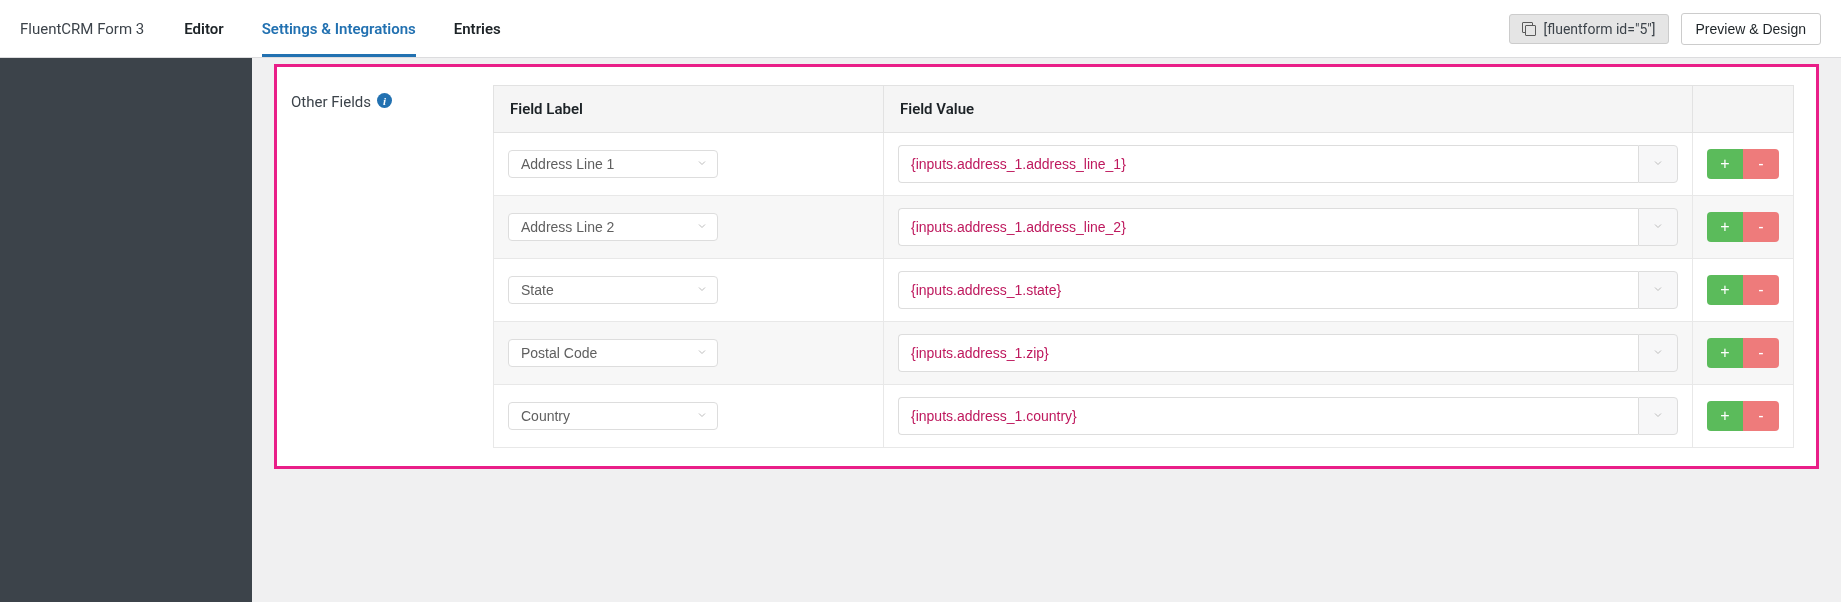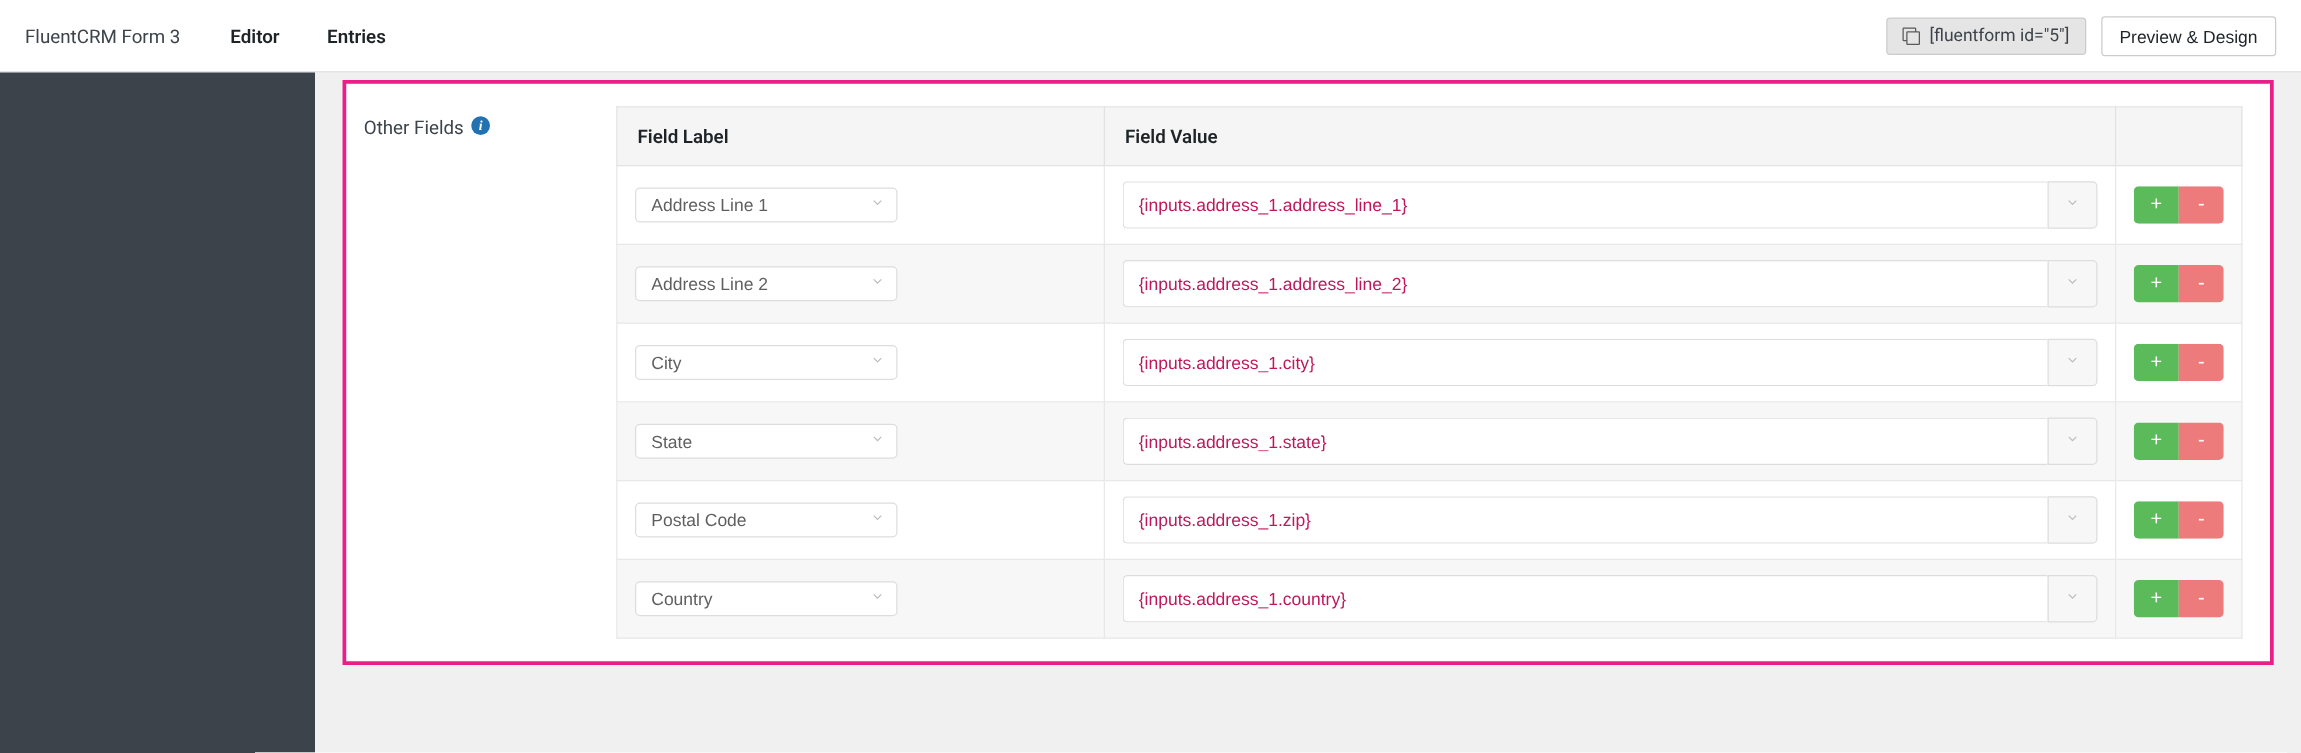--- a/index.html
+++ b/index.html
@@ -252,20 +252,21 @@
 }
 </style>
 </head>
 <body>
 
 <div class="topbar">
   <div class="topbar-left">
     <div class="form-title">FluentCRM Form 3</div>
     <nav class="tabs">
       <a href="#" class="tab">Editor</a>
+      <a href="#" class="tab active">Settings &amp; Integrations</a>
       <a href="#" class="tab">Entries</a>
     </nav>
   </div>
   <div class="topbar-right">
     <div class="shortcode-box">
       <span class="copy-icon"></span>
       <span>[fluentform id="5"]</span>
     </div>
     <button class="btn-preview">Preview &amp; Design</button>
   </div>
@@ -345,50 +346,20 @@
     <td class="col-actions">
       <div class="action-group">
         <button class="btn-add">+</button>
         <button class="btn-remove">-</button>
       </div>
     </td>
   </tr>
             <tr>
     <td class="col-label">
       <div class="select-like">
-        <input type="text" class="select-like-input" readonly="" value="City" style="">
-        <span class="select-chevron">
-          <svg viewBox="0 0 24 24" fill="none" stroke="#bcbcbc" stroke-width="2">
-                      <polyline points="6 9 12 15 18 9"></polyline>
-                    </svg>
-        </span>
-      </div>
-    </td>
-    <td class="col-value">
-      <div class="value-wrap">
-        <input type="text" class="value-input" value="{inputs.address_1.city}" style="">
-        <div class="value-dropdown">
-          <span>
-            <svg viewBox="0 0 24 24" fill="none" stroke="#bcbcbc" stroke-width="2">
-                        <polyline points="6 9 12 15 18 9"></polyline>
-                      </svg>
-          </span>
-        </div>
-      </div>
-    </td>
-    <td class="col-actions">
-      <div class="action-group">
-        <button class="btn-add">+</button>
-        <button class="btn-remove">-</button>
-      </div>
-    </td>
-  </tr>
-            <tr>
-    <td class="col-label">
-      <div class="select-like">
         <input type="text" class="select-like-input" readonly="" value="State" style="">
         <span class="select-chevron">
           <svg viewBox="0 0 24 24" fill="none" stroke="#bcbcbc" stroke-width="2">
                       <polyline points="6 9 12 15 18 9"></polyline>
                     </svg>
         </span>
       </div>
     </td>
     <td class="col-value">
       <div class="value-wrap">

